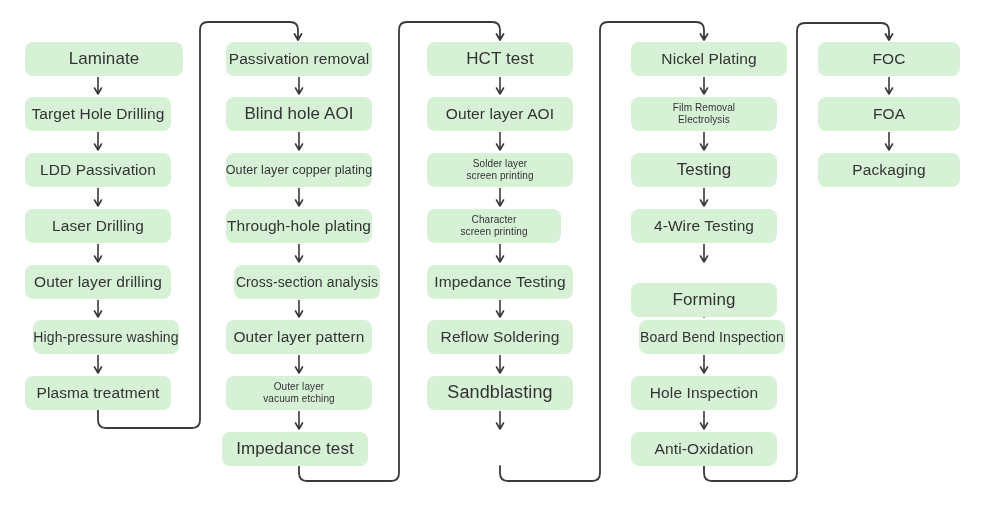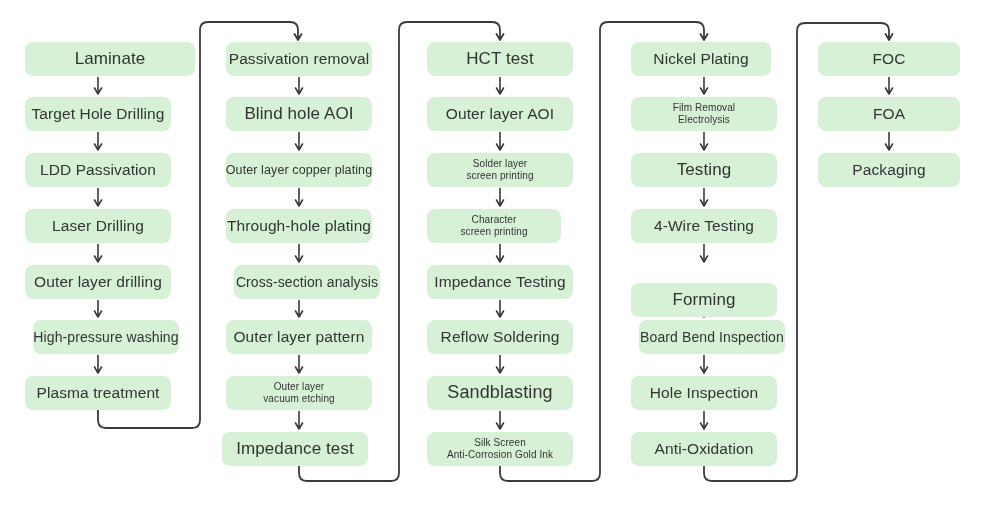--- a/index.html
+++ b/index.html
@@ -50,21 +50,21 @@
     <path d="M 98 410 L 98 420 Q 98 428 106 428 L 192 428 Q 200 428 200 420 L 200 30 Q 200 22 208 22 L 290 22 Q 298 22 298 30 L 298 40 M 294.5 34 L 298 40 L 301.5 34" fill="none" stroke="var(--connector)" stroke-width="1.8" stroke-linecap="round" stroke-linejoin="round"></path>
     <path d="M 299 466 L 299 473 Q 299 481 307 481 L 391 481 Q 399 481 399 473 L 399 30 Q 399 22 407 22 L 492 22 Q 500 22 500 30 L 500 40 M 496.5 34 L 500 40 L 503.5 34" fill="none" stroke="var(--connector)" stroke-width="1.8" stroke-linecap="round" stroke-linejoin="round"></path>
     <path d="M 500 466 L 500 473 Q 500 481 508 481 L 592 481 Q 600 481 600 473 L 600 30 Q 600 22 608 22 L 696 22 Q 704 22 704 30 L 704 40 M 700.5 34 L 704 40 L 707.5 34" fill="none" stroke="var(--connector)" stroke-width="1.8" stroke-linecap="round" stroke-linejoin="round"></path>
     <path d="M 704 466 L 704 473 Q 704 481 712 481 L 789 481 Q 797 481 797 473 L 797 31 Q 797 23 805 23 L 881 23 Q 889 23 889 31 L 889 40 M 885.5 34 L 889 40 L 892.5 34" fill="none" stroke="var(--connector)" stroke-width="1.8" stroke-linecap="round" stroke-linejoin="round"></path>
 
     <g id="step-arrows">
         <path d="M 98 77.5 L 98 94 M 94.5 88 L 98 94 L 101.5 88 M 98 132.5 L 98 150 M 94.5 144 L 98 150 L 101.5 144 M 98 188.5 L 98 206 M 94.5 200 L 98 206 L 101.5 200 M 98 244.5 L 98 262 M 94.5 256 L 98 262 L 101.5 256 M 98 300.5 L 98 317 M 94.5 311 L 98 317 L 101.5 311 M 98 355.5 L 98 373 M 94.5 367 L 98 373 L 101.5 367 M 299 77.5 L 299 94 M 295.5 88 L 299 94 L 302.5 88 M 299 132.5 L 299 150 M 295.5 144 L 299 150 L 302.5 144 M 299 188.5 L 299 206 M 295.5 200 L 299 206 L 302.5 200 M 299 244.5 L 299 262 M 295.5 256 L 299 262 L 302.5 256 M 299 300.5 L 299 317 M 295.5 311 L 299 317 L 302.5 311 M 299 355.5 L 299 373 M 295.5 367 L 299 373 L 302.5 367 M 299 411.5 L 299 429 M 295.5 423 L 299 429 L 302.5 423 M 500 77.5 L 500 94 M 496.5 88 L 500 94 L 503.5 88 M 500 132.5 L 500 150 M 496.5 144 L 500 150 L 503.5 144 M 500 188.5 L 500 206 M 496.5 200 L 500 206 L 503.5 200 M 500 244.5 L 500 262 M 496.5 256 L 500 262 L 503.5 256 M 500 300.5 L 500 317 M 496.5 311 L 500 317 L 503.5 311 M 500 355.5 L 500 373 M 496.5 367 L 500 373 L 503.5 367 M 500 411.5 L 500 429 M 496.5 423 L 500 429 L 503.5 423 M 704 77.5 L 704 94 M 700.5 88 L 704 94 L 707.5 88 M 704 132.5 L 704 150 M 700.5 144 L 704 150 L 707.5 144 M 704 188.5 L 704 206 M 700.5 200 L 704 206 L 707.5 200 M 704 244.5 L 704 262 M 700.5 256 L 704 262 L 707.5 256 M 704 300.5 L 704 317 M 700.5 311 L 704 317 L 707.5 311 M 704 355.5 L 704 373 M 700.5 367 L 704 373 L 707.5 367 M 704 411.5 L 704 429 M 700.5 423 L 704 429 L 707.5 423 M 889 77.5 L 889 94 M 885.5 88 L 889 94 L 892.5 88 M 889 132.5 L 889 150 M 885.5 144 L 889 150 L 892.5 144 " fill="none" stroke="var(--connector)" stroke-width="1.6" stroke-linecap="round" stroke-linejoin="round"></path>
       </g>
   </svg>
 
-  <div class="node fs-xl" style="left:25px;top:42px;width:170px">Laminate</div>
+  <div class="node fs-xl" style="left:25px;top:42px;width:158px">Laminate</div>
   <div class="node fs-l" style="left:25px;top:97px;width:146px">Target Hole Drilling</div>
   <div class="node fs-l" style="left:25px;top:153px;width:146px">LDD Passivation</div>
   <div class="node fs-l" style="left:25px;top:209px;width:146px">Laser Drilling</div>
   <div class="node fs-l" style="left:25px;top:265px;width:146px">Outer layer drilling</div>
   <div class="node fs-m" style="left:25px;top:320px;width:146px">High-pressure washing</div>
   <div class="node fs-l" style="left:25px;top:376px;width:146px">Plasma treatment</div>
 
   <div class="node fs-l" style="left:226px;top:42px;width:146px">Passivation removal</div>
   <div class="node fs-xl" style="left:226px;top:97px;width:146px">Blind hole AOI</div>
   <div class="node fs-xs" style="left:226px;top:153px;width:146px">Outer layer copper plating</div>
@@ -77,24 +77,22 @@
 
   <div class="node fs-xl" style="left:427px;top:42px;width:146px">HCT test</div>
   <div class="node fs-l" style="left:427px;top:97px;width:146px">Outer layer AOI</div>
   <div class="node fs-s" style="left:427px;top:153px;width:146px">Solder layer
 screen printing</div>
   <div class="node fs-s" style="left:427px;top:209px;width:134px">Character
 screen printing</div>
   <div class="node fs-l" style="left:427px;top:265px;width:146px">Impedance Testing</div>
   <div class="node fs-l" style="left:427px;top:320px;width:146px">Reflow Soldering</div>
   <div class="node fs-xxl" style="left:427px;top:376px;width:146px">Sandblasting</div>
-  <div class="node fs-s" style="left:427px;top:432px;width:146px">Silk Screen
-Anti-Corrosion Gold Ink</div>
 
-  <div class="node fs-l" style="left:631px;top:42px;width:140px">Nickel Plating</div>
+  <div class="node fs-l" style="left:631px;top:42px;width:156px">Nickel Plating</div>
   <div class="node fs-s" style="left:631px;top:97px;width:146px">Film Removal
 Electrolysis</div>
   <div class="node fs-xl" style="left:631px;top:153px;width:146px">Testing</div>
   <div class="node fs-l" style="left:631px;top:209px;width:146px">4-Wire Testing</div>
   <div class="node fs-xl" style="left:631px;top:283px;width:146px">Forming</div>
   <div class="node fs-m" style="left:631px;top:320px;width:146px">Board Bend Inspection</div>
   <div class="node fs-l" style="left:631px;top:376px;width:146px">Hole Inspection</div>
   <div class="node fs-l" style="left:631px;top:432px;width:146px">Anti-Oxidation</div>
 
   <div class="node fs-l" style="left:818px;top:42px;width:142px">FOC</div>

